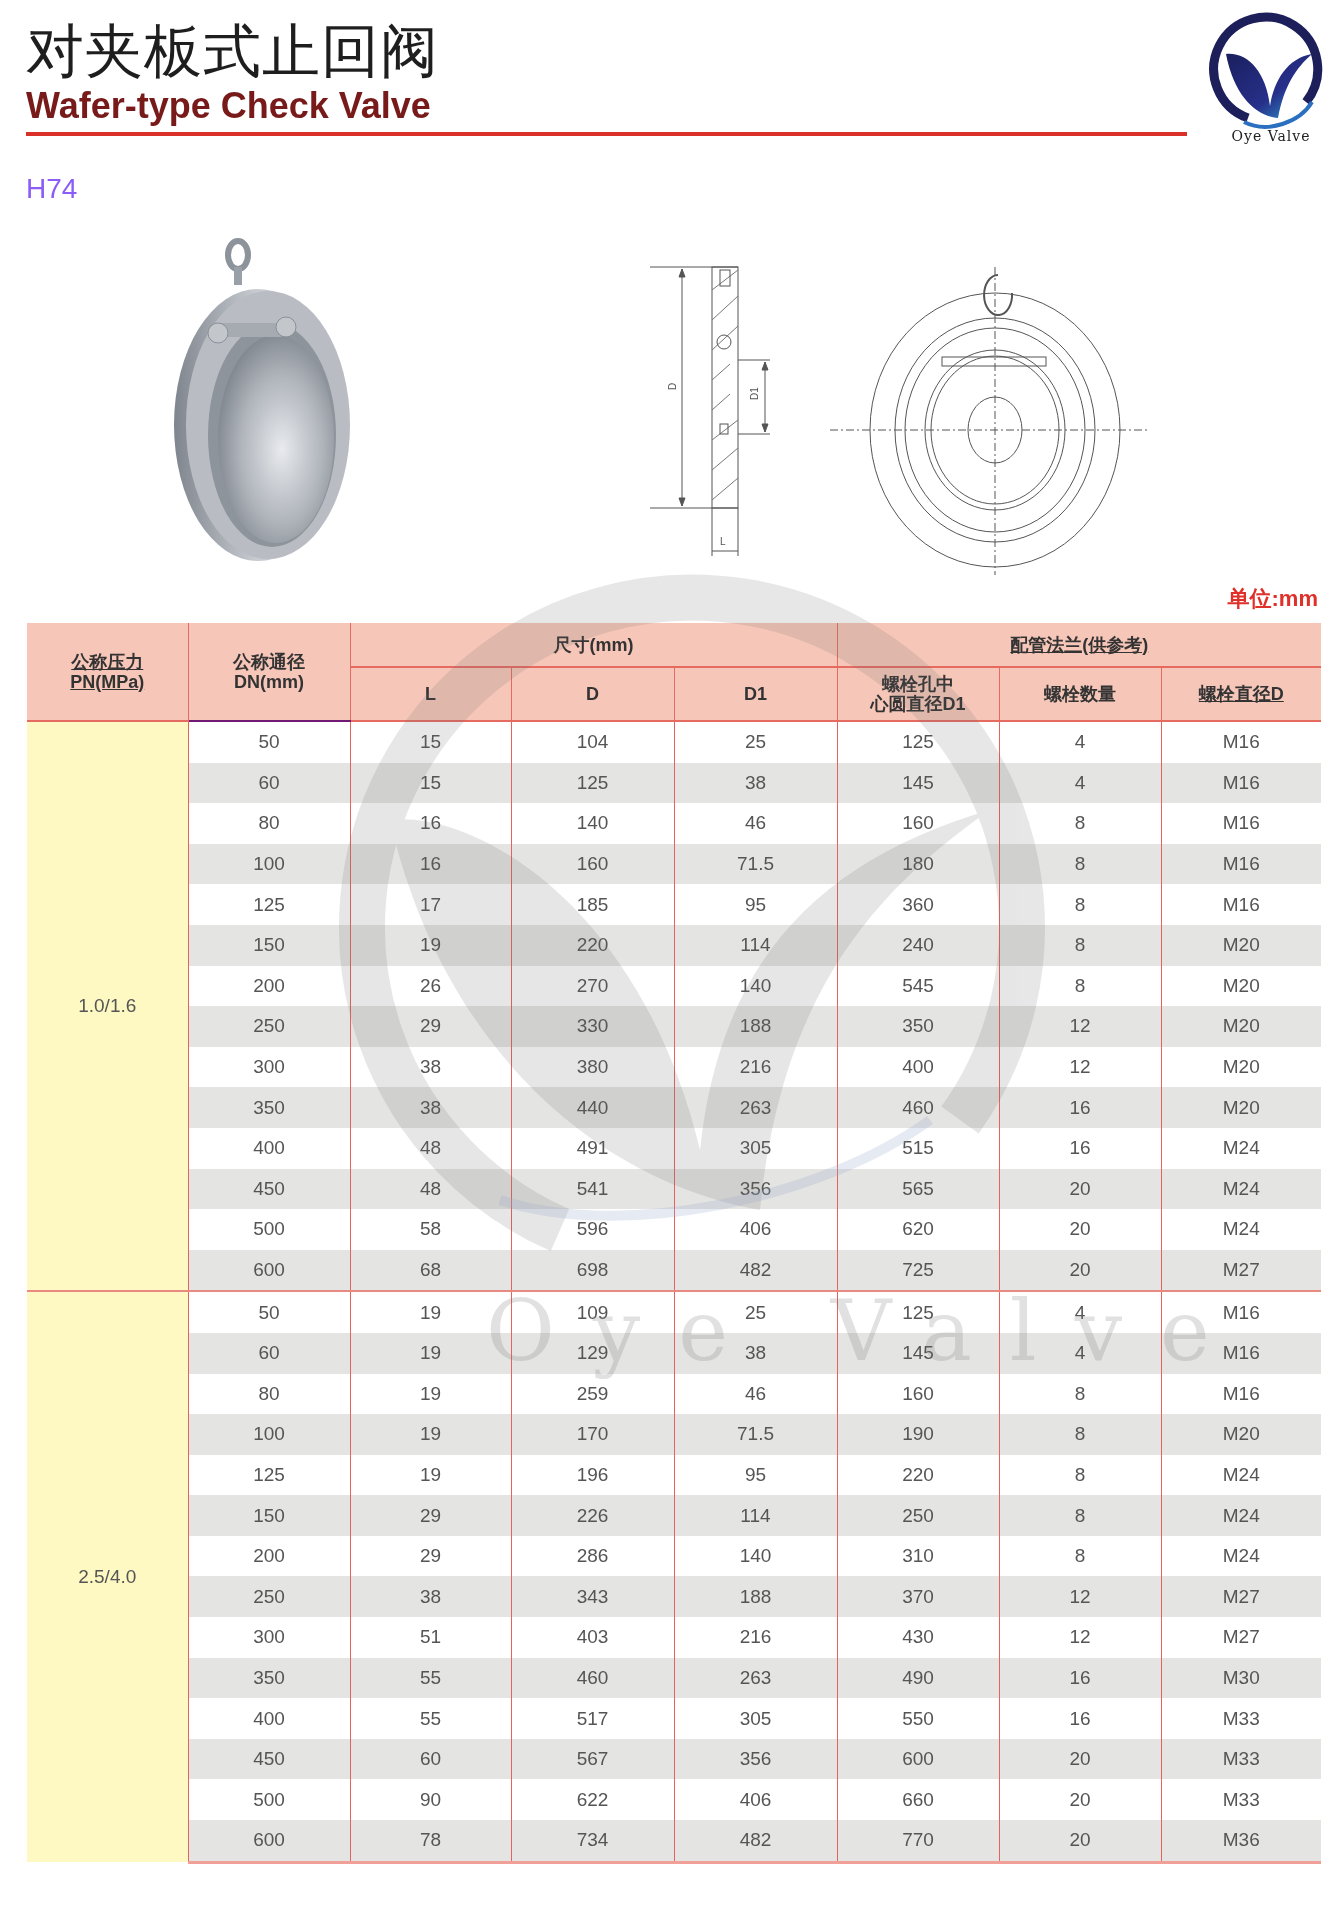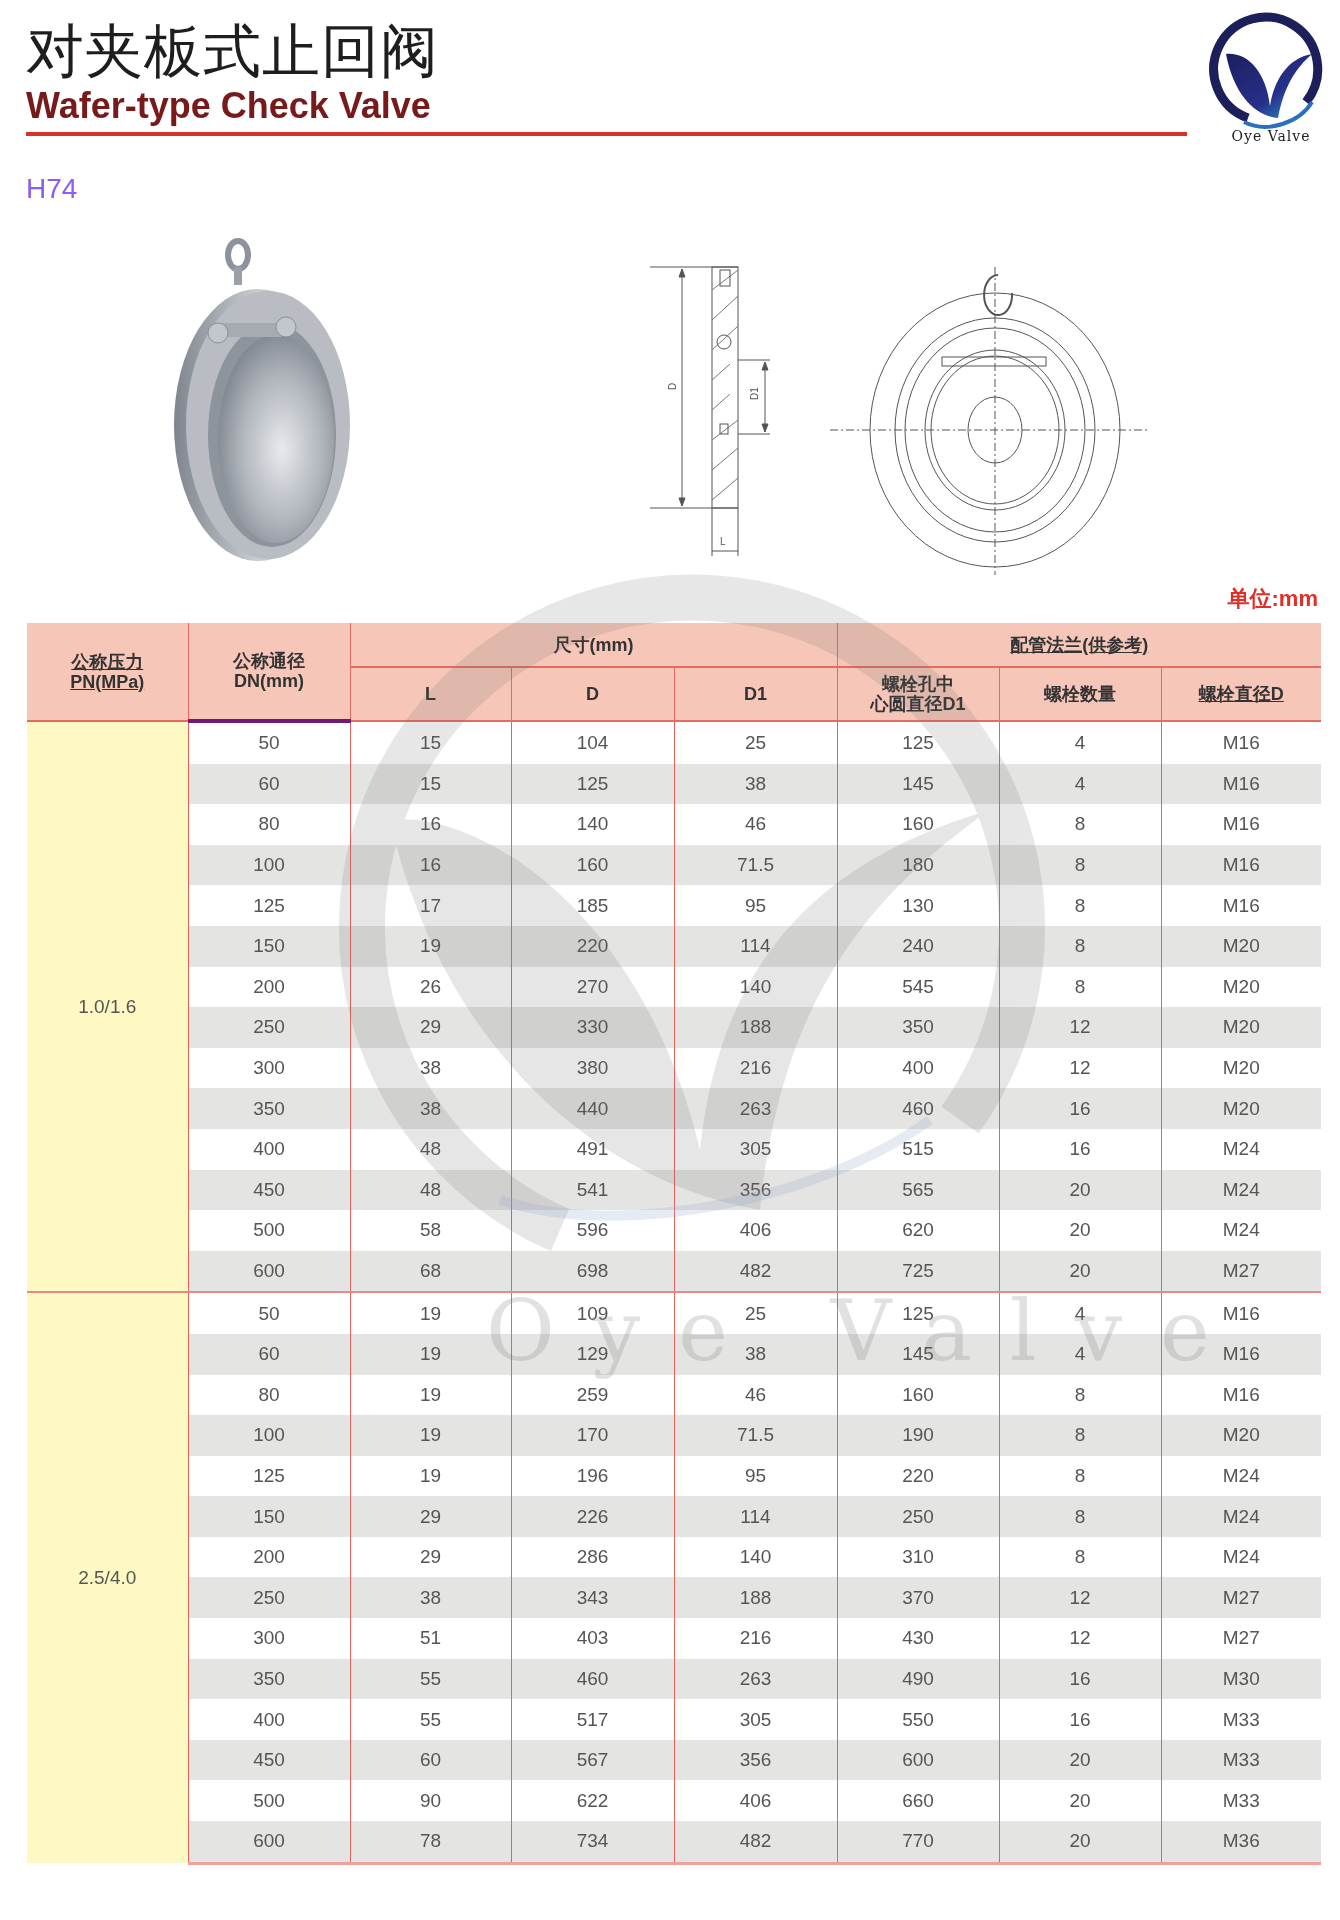--- a/index.html
+++ b/index.html
@@ -133,21 +133,21 @@
       <col style="width:162px">
       <col style="width:162px">
       <col style="width:160px">
   </colgroup>
   <thead>
     <tr class="h1">
       <th rowspan="2" style="border-bottom:2px solid #e56b61;text-decoration:underline;">
         <div>公称压力</div>
         <div>PN(MPa)</div>
       </th>
-      <th rowspan="2" style="border-bottom:4px solid #701a75;">
+      <th rowspan="2" style="border-bottom:2px solid #701a75;">
         <div>公称通径</div>
         <div>DN(mm)</div>
       </th>
       <th colspan="3">尺寸(mm)</th>
       <th colspan="3">配管法兰(供参考)</th>
     </tr>
     <tr class="h2">
       <th>L</th>
       <th>D</th>
       <th>D1</th>
@@ -195,21 +195,21 @@
         <td class="d">71.5</td>
         <td class="d">180</td>
         <td class="d">8</td>
         <td class="d">M16</td>
       </tr>
       <tr>
         <td class="d">125</td>
         <td class="d">17</td>
         <td class="d">185</td>
         <td class="d">95</td>
-        <td class="d">130</td>
+        <td class="d">360</td>
         <td class="d">8</td>
         <td class="d">M16</td>
       </tr>
       <tr class="alt">
         <td class="d">150</td>
         <td class="d">19</td>
         <td class="d">220</td>
         <td class="d">114</td>
         <td class="d">240</td>
         <td class="d">8</td>

